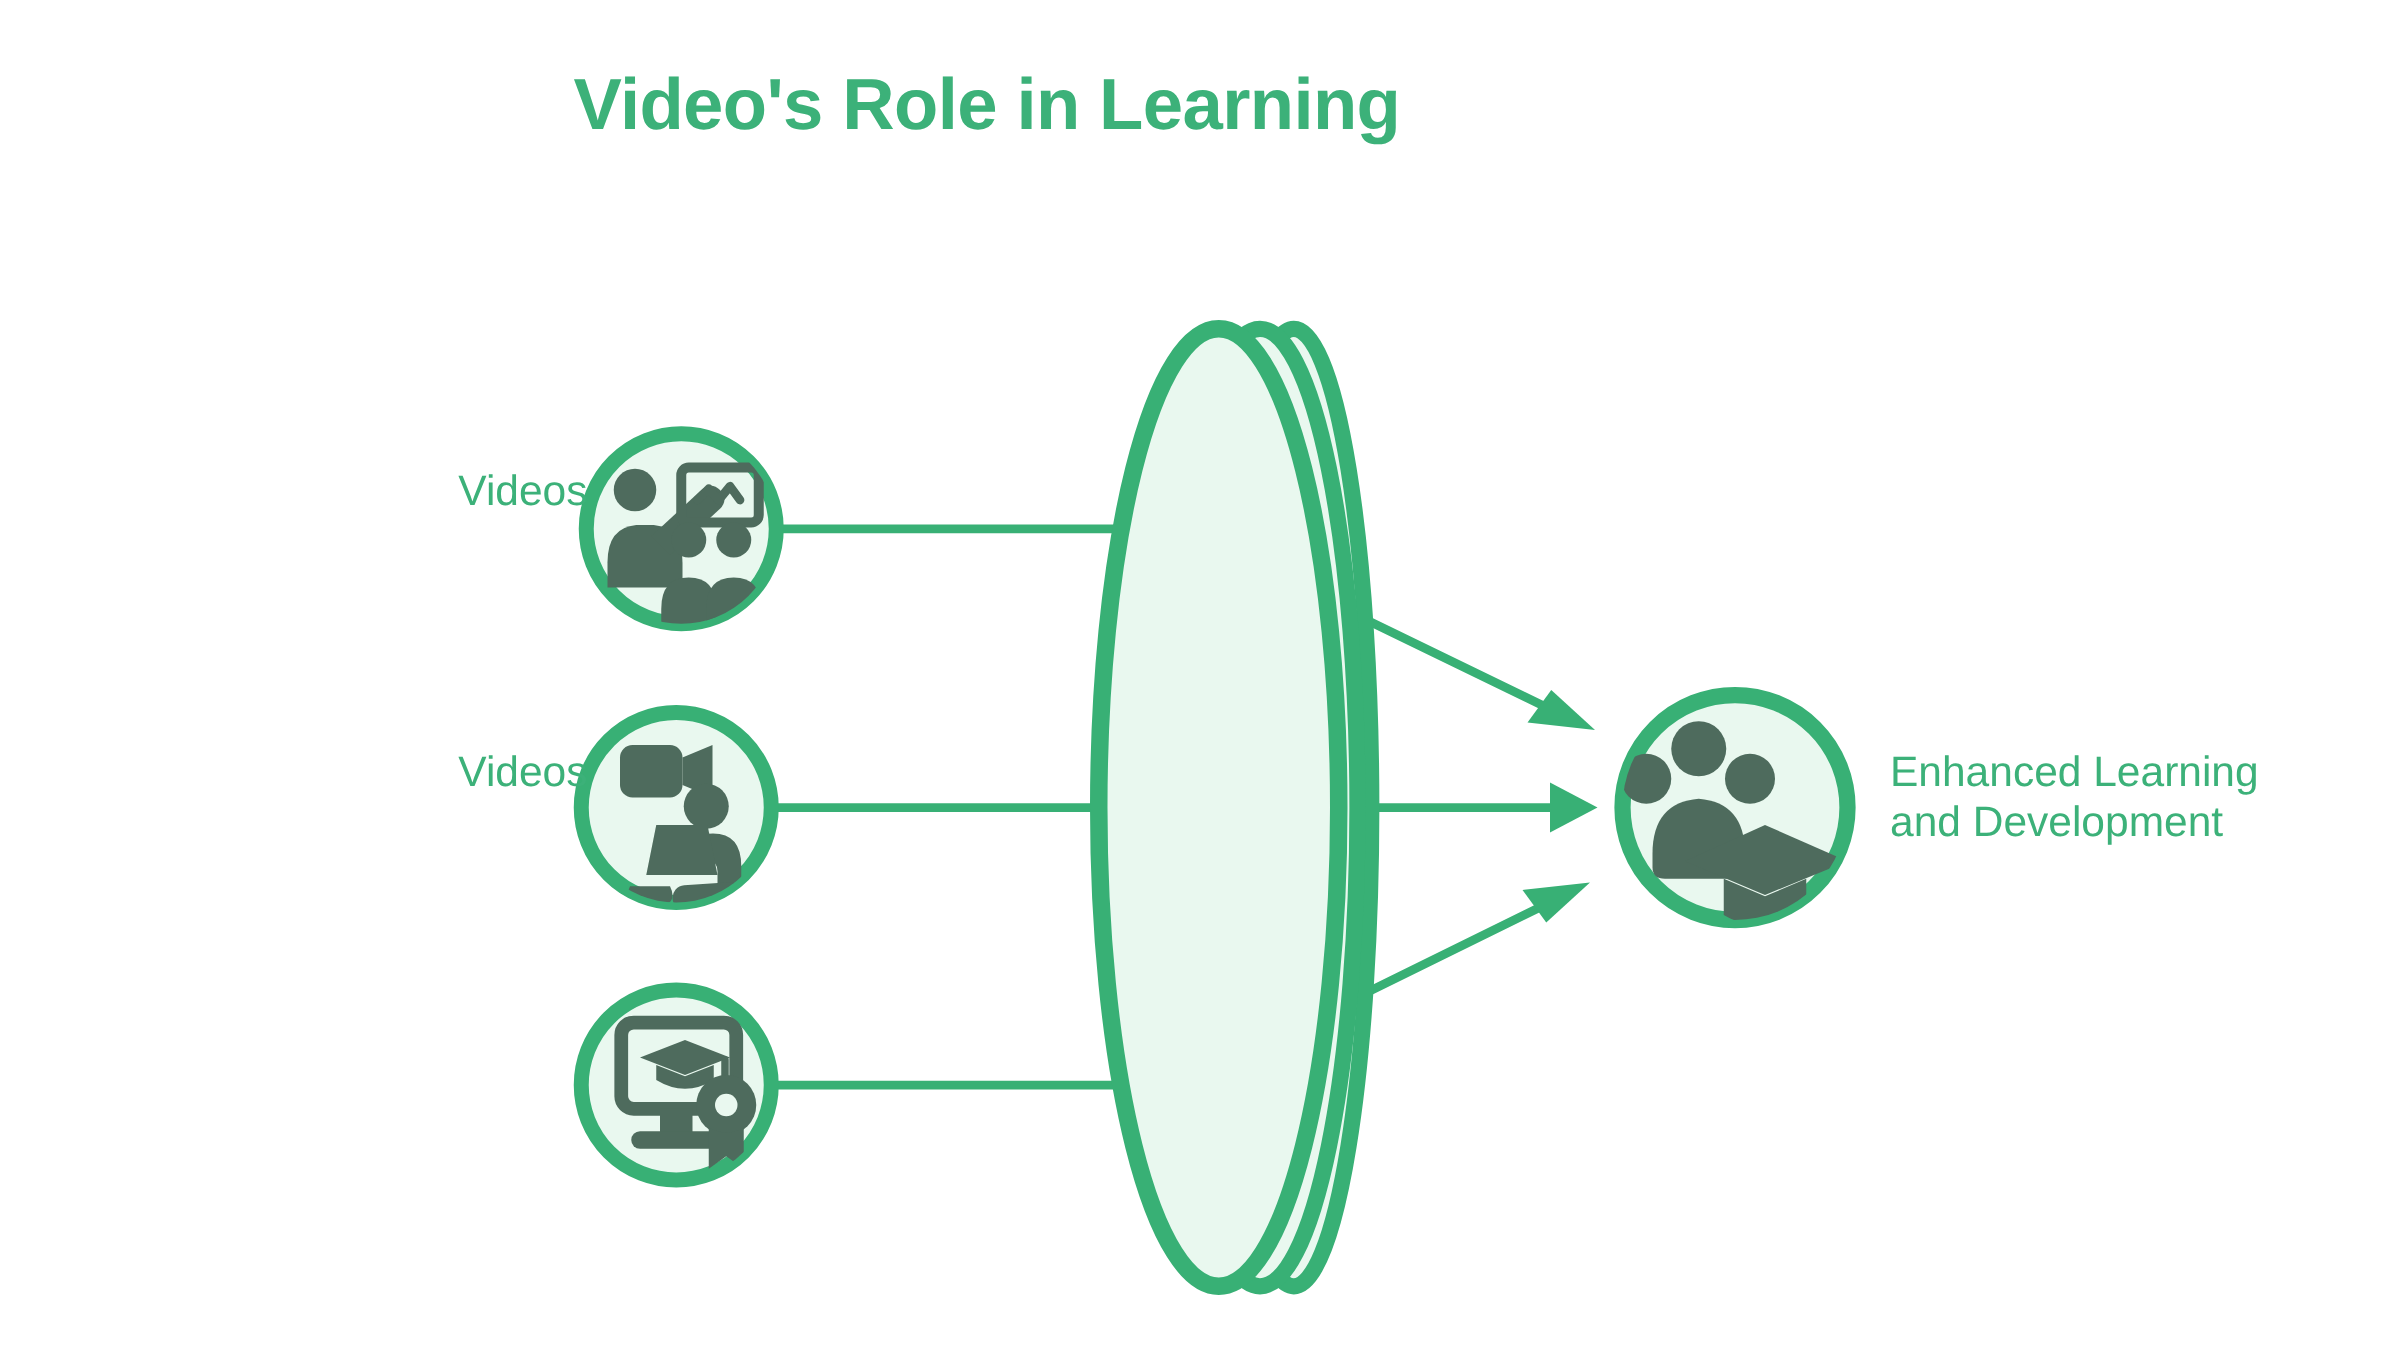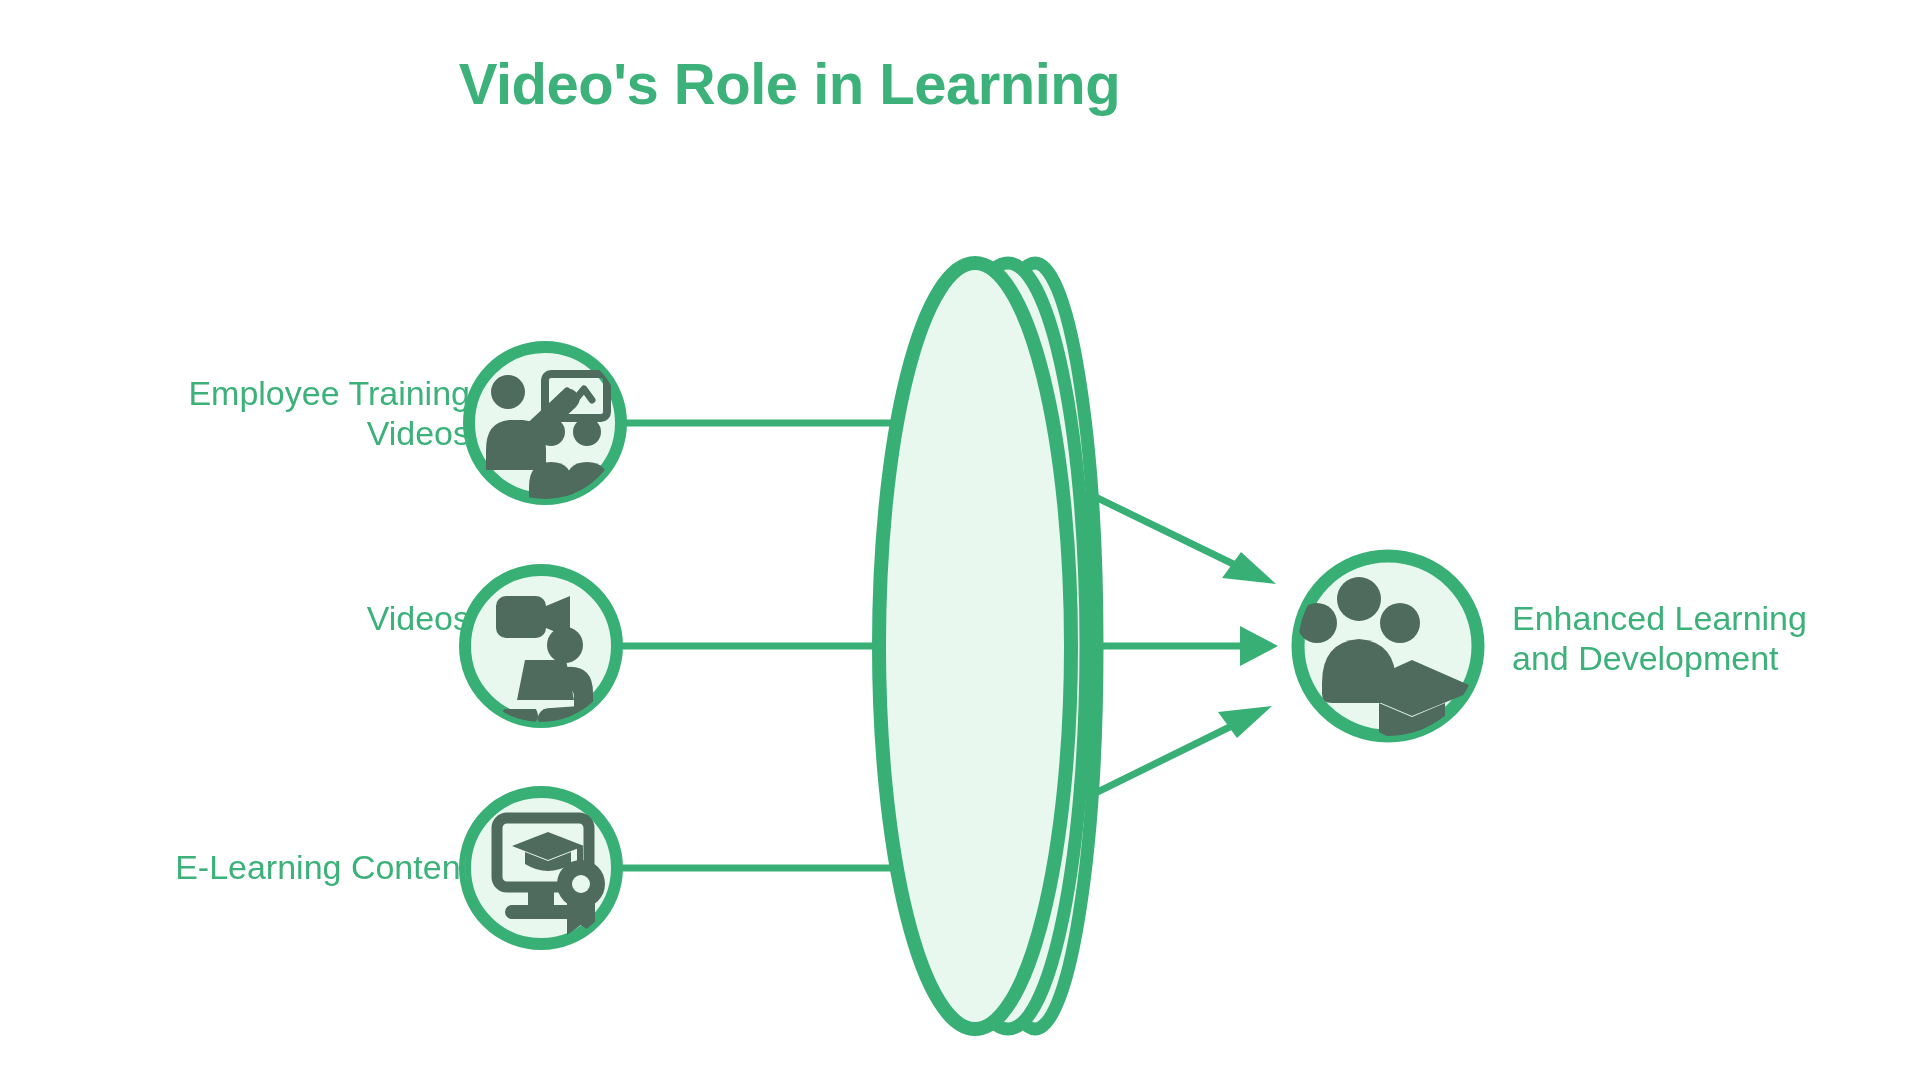--- a/index.html
+++ b/index.html
@@ -200,30 +200,26 @@
         <path d="M 1348 689 L 1412 660 L 1478 689 L 1412 716 z"></path>
 
         <path d="M 1379 703 l 0 29 q 33 19 66 0 l 0 -29 l -33 14 z"></path>
 
         <path d="M 1474 691 l 0 25" stroke="#4E6B5D" stroke-width="9" stroke-linecap="round" fill="none"></path>
       </g>
     </g>
   </svg>
 
   <div class="side-label label-left" id="label-0">
-    <div>Employee Training</div>
     <div>Videos</div>
   </div>
 
   <div class="side-label label-left" id="label-1">
     <div>Videos</div>
   </div>
 
-  <div class="side-label label-left" id="label-2">
-    <div>E-Learning Content</div>
-  </div>
 
   <div class="side-label label-right" id="label-out">
     <div>Enhanced Learning</div>
     <div>and Development</div>
   </div>
 
 </div>
 
 </body></html>

